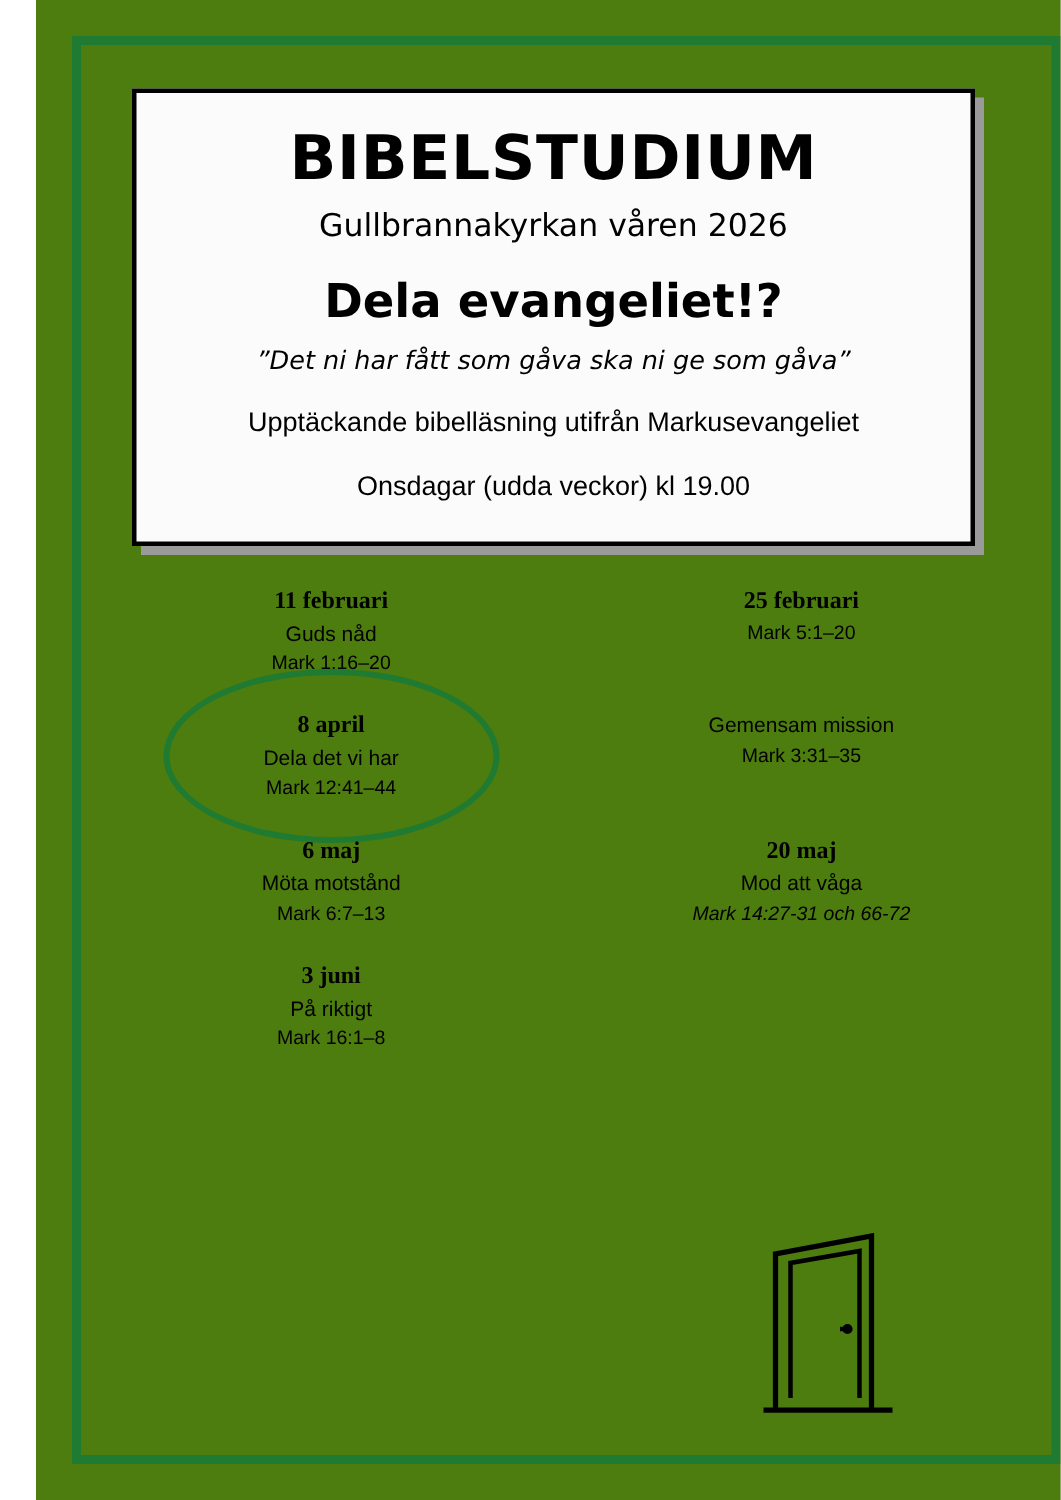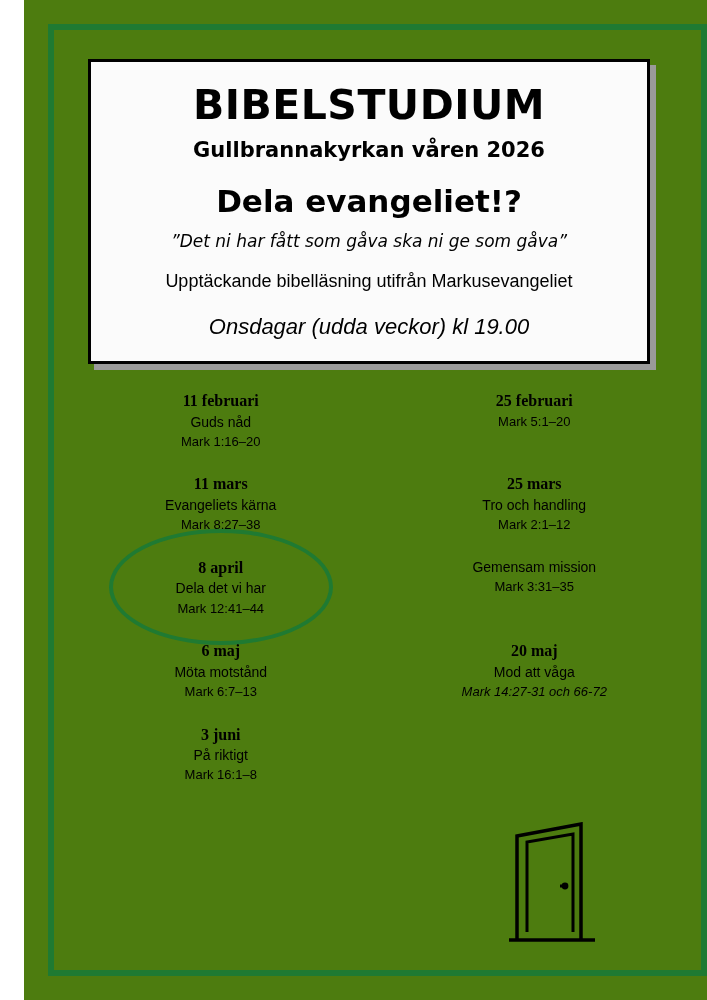--- a/index.html
+++ b/index.html
@@ -72,21 +72,21 @@
   .title-main {
     font-family: "DejaVu Sans", sans-serif;
     font-weight: bold;
     font-size: 41px;
     letter-spacing: 0.5px;
     line-height: 1.05;
     text-align: center;
   }
   .title-sub {
     font-family: "DejaVu Sans", sans-serif;
-    font-weight: bold;
+    font-weight: normal;
     font-size: 21px;
     text-align: center;
     margin-top: 11px;
   }
   .title-theme {
     font-family: "DejaVu Sans", sans-serif;
     font-weight: bold;
     font-size: 31px;
     text-align: left;
     margin-top: 21px;
@@ -100,22 +100,21 @@
     margin-top: 12px;
   }
   .title-desc {
     font-family: "Liberation Sans", sans-serif;
     font-size: 18px;
     text-align: center;
     margin-top: 20px;
   }
   .title-time {
     font-family: "Liberation Sans", sans-serif;
-    font-style: italic;
-    font-size: 22px;
+    font-size: 18px;
     text-align: right;
     margin-top: 22px;
   }
 
   
   .schedule {
     position: absolute;
     left: 0;
     top: 350px;
     width: 100%;
@@ -196,32 +195,20 @@
           <div class="c-date">11 februari</div>
           <div class="c-topic">Guds nåd</div>
           <div class="c-ref">Mark 1:16–20</div>
         </div>
         <div class="cell">
           <div class="c-date">25 februari</div>
           <div class="c-ref">Mark 5:1–20</div>
         </div>
       </div>
 
-      <div class="row">
-        <div class="cell">
-          <div class="c-date">11 mars</div>
-          <div class="c-topic">Evangeliets kärna</div>
-          <div class="c-ref">Mark 8:27–38</div>
-        </div>
-        <div class="cell">
-          <div class="c-date">25 mars</div>
-          <div class="c-topic">Tro och handling</div>
-          <div class="c-ref">Mark 2:1–12</div>
-        </div>
-      </div>
 
       <div class="row">
         <div class="cell">
           <div class="highlight-ellipse"></div>
           <div class="c-date">8 april</div>
           <div class="c-topic">Dela det vi har</div>
           <div class="c-ref">Mark 12:41–44</div>
         </div>
         <div class="cell">
           <div class="c-topic">Gemensam mission</div>

